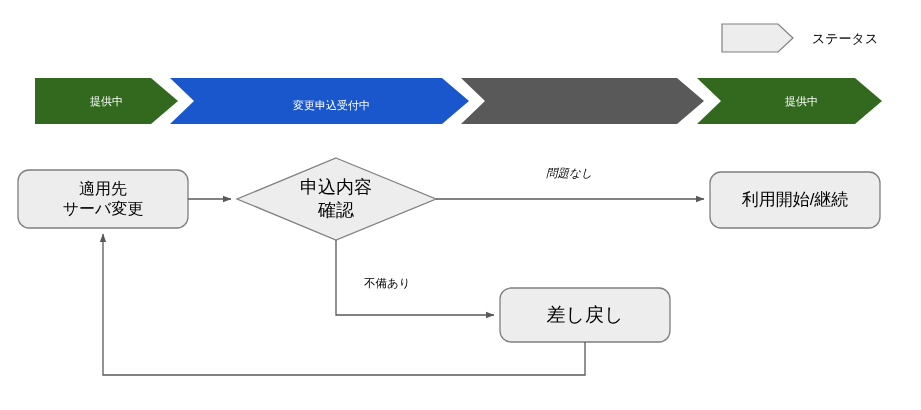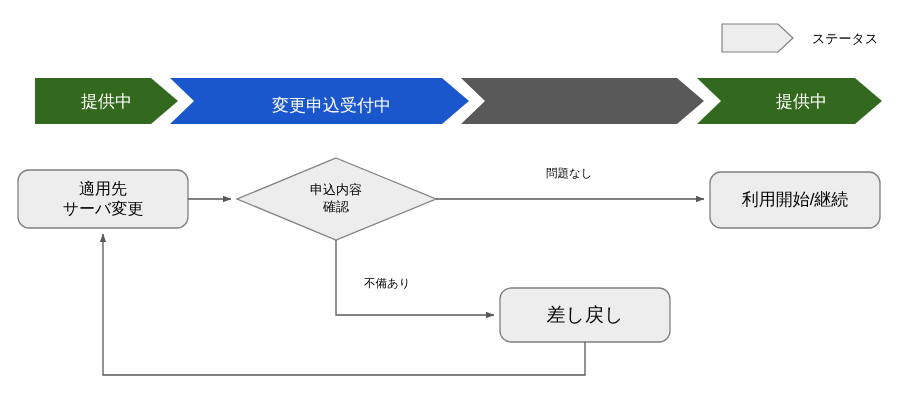--- a/index.html
+++ b/index.html
@@ -23,21 +23,21 @@
     pointer-events:none;
     white-space:pre-line;
   }
   .chev-text{
     position:absolute;
     display:flex;
     align-items:center;
     justify-content:center;
     text-align:center;
     color:#ffffff;
-    font-size:17px;
+    font-size:11px;
     pointer-events:none;
   }
   .edge-label{
     position:absolute;
     color:#000000;
     font-size:11.5px;
     white-space:nowrap;
     pointer-events:none;
   }
   .legend-label{
@@ -87,24 +87,24 @@
 
   <div class="legend-label" style="left:812px;top:30px;">ステータス</div>
 
   <div class="chev-text" style="left: 35px; top: 78px; width: 143px; height: 46px; color: rgb(255, 255, 255);">提供中</div>
   <div class="chev-text" style="left: 194px; top: 78px; width: 275px; height: 55px; color: rgb(255, 255, 255);">変更申込受付中</div>
   <div class="chev-text" style="left: 721px; top: 78px; width: 161px; height: 46px; color: rgb(255, 255, 255);">提供中</div>
 
   <div class="node-text" style="left:18px;top:170px;width:170px;height:58px;font-size:16px;">適用先
 サーバ変更</div>
 
-  <div class="node-text" style="left:276px;top:168px;width:120px;height:62px;font-size:13px;">申込内容
+  <div class="node-text" style="left:276px;top:168px;width:120px;height:62px;font-size:18px;">申込内容
 確認</div>
 
   <div class="node-text" style="left:710px;top:172px;width:170px;height:56px;font-size:17px;">利用開始/継続</div>
 
   <div class="node-text" style="left:500px;top:288px;width:170px;height:54px;font-size:19px;">差し戻し</div>
 
-  <div class="edge-label" style="left:546px;top:166px;">問題なし</div>
+  <div class="edge-label" style="left:546px;top:166px;font-style:italic;">問題なし</div>
 
   <div class="edge-label" style="left:364px;top:276px;">不備あり</div>
 
 </div>
 
 </body></html>

